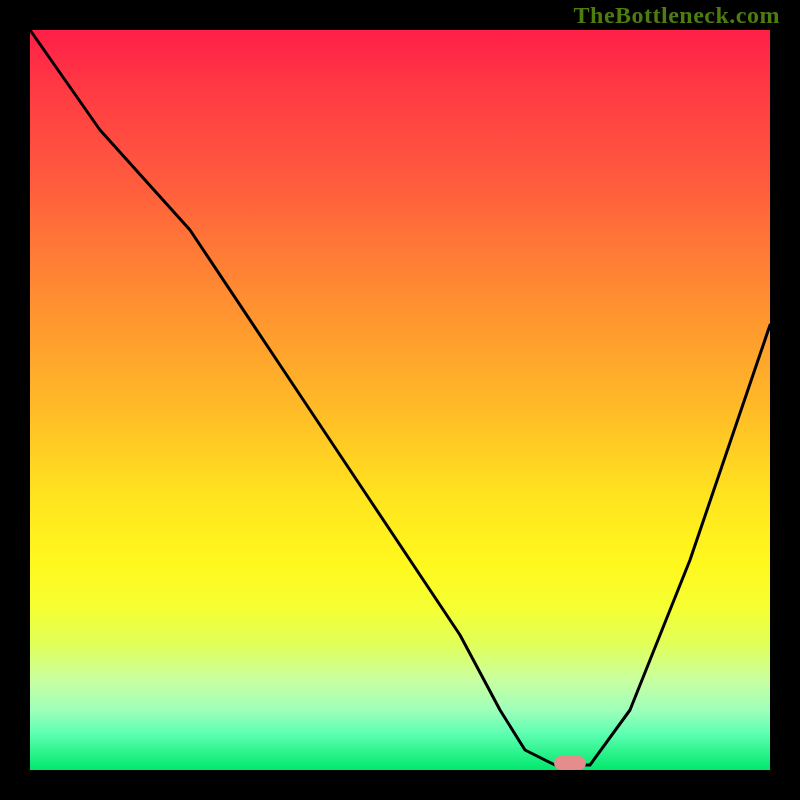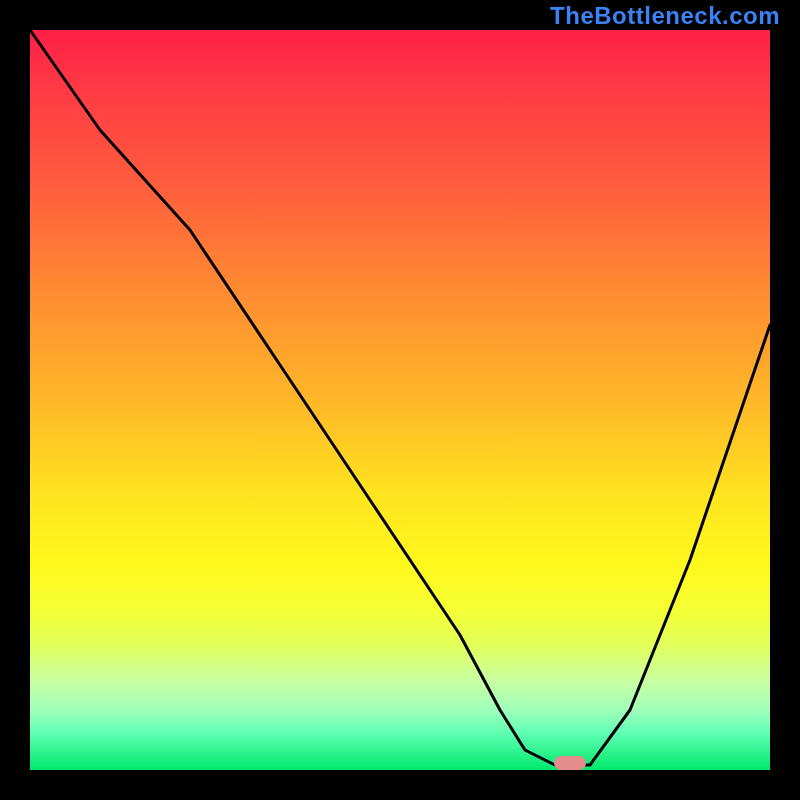--- a/index.html
+++ b/index.html
@@ -13,24 +13,24 @@
   .frame {
     position: relative;
     width: 800px;
     height: 800px;
     background: #000;
   }
   .watermark {
     position: absolute;
     top: 2px;
     right: 20px;
-    font-family: Liberation Sans, sans-serif;
+    font-family: Liberation Serif, serif;
     font-size: 24px;
     font-weight: 600;
-    color: #3b82f6;
+    color: #4d7c0f;
     letter-spacing: 0.5px;
   }
   .plot-area {
     position: absolute;
     left: 30px;
     top: 30px;
     width: 740px;
     height: 740px;
     
     background: linear-gradient(to bottom,

